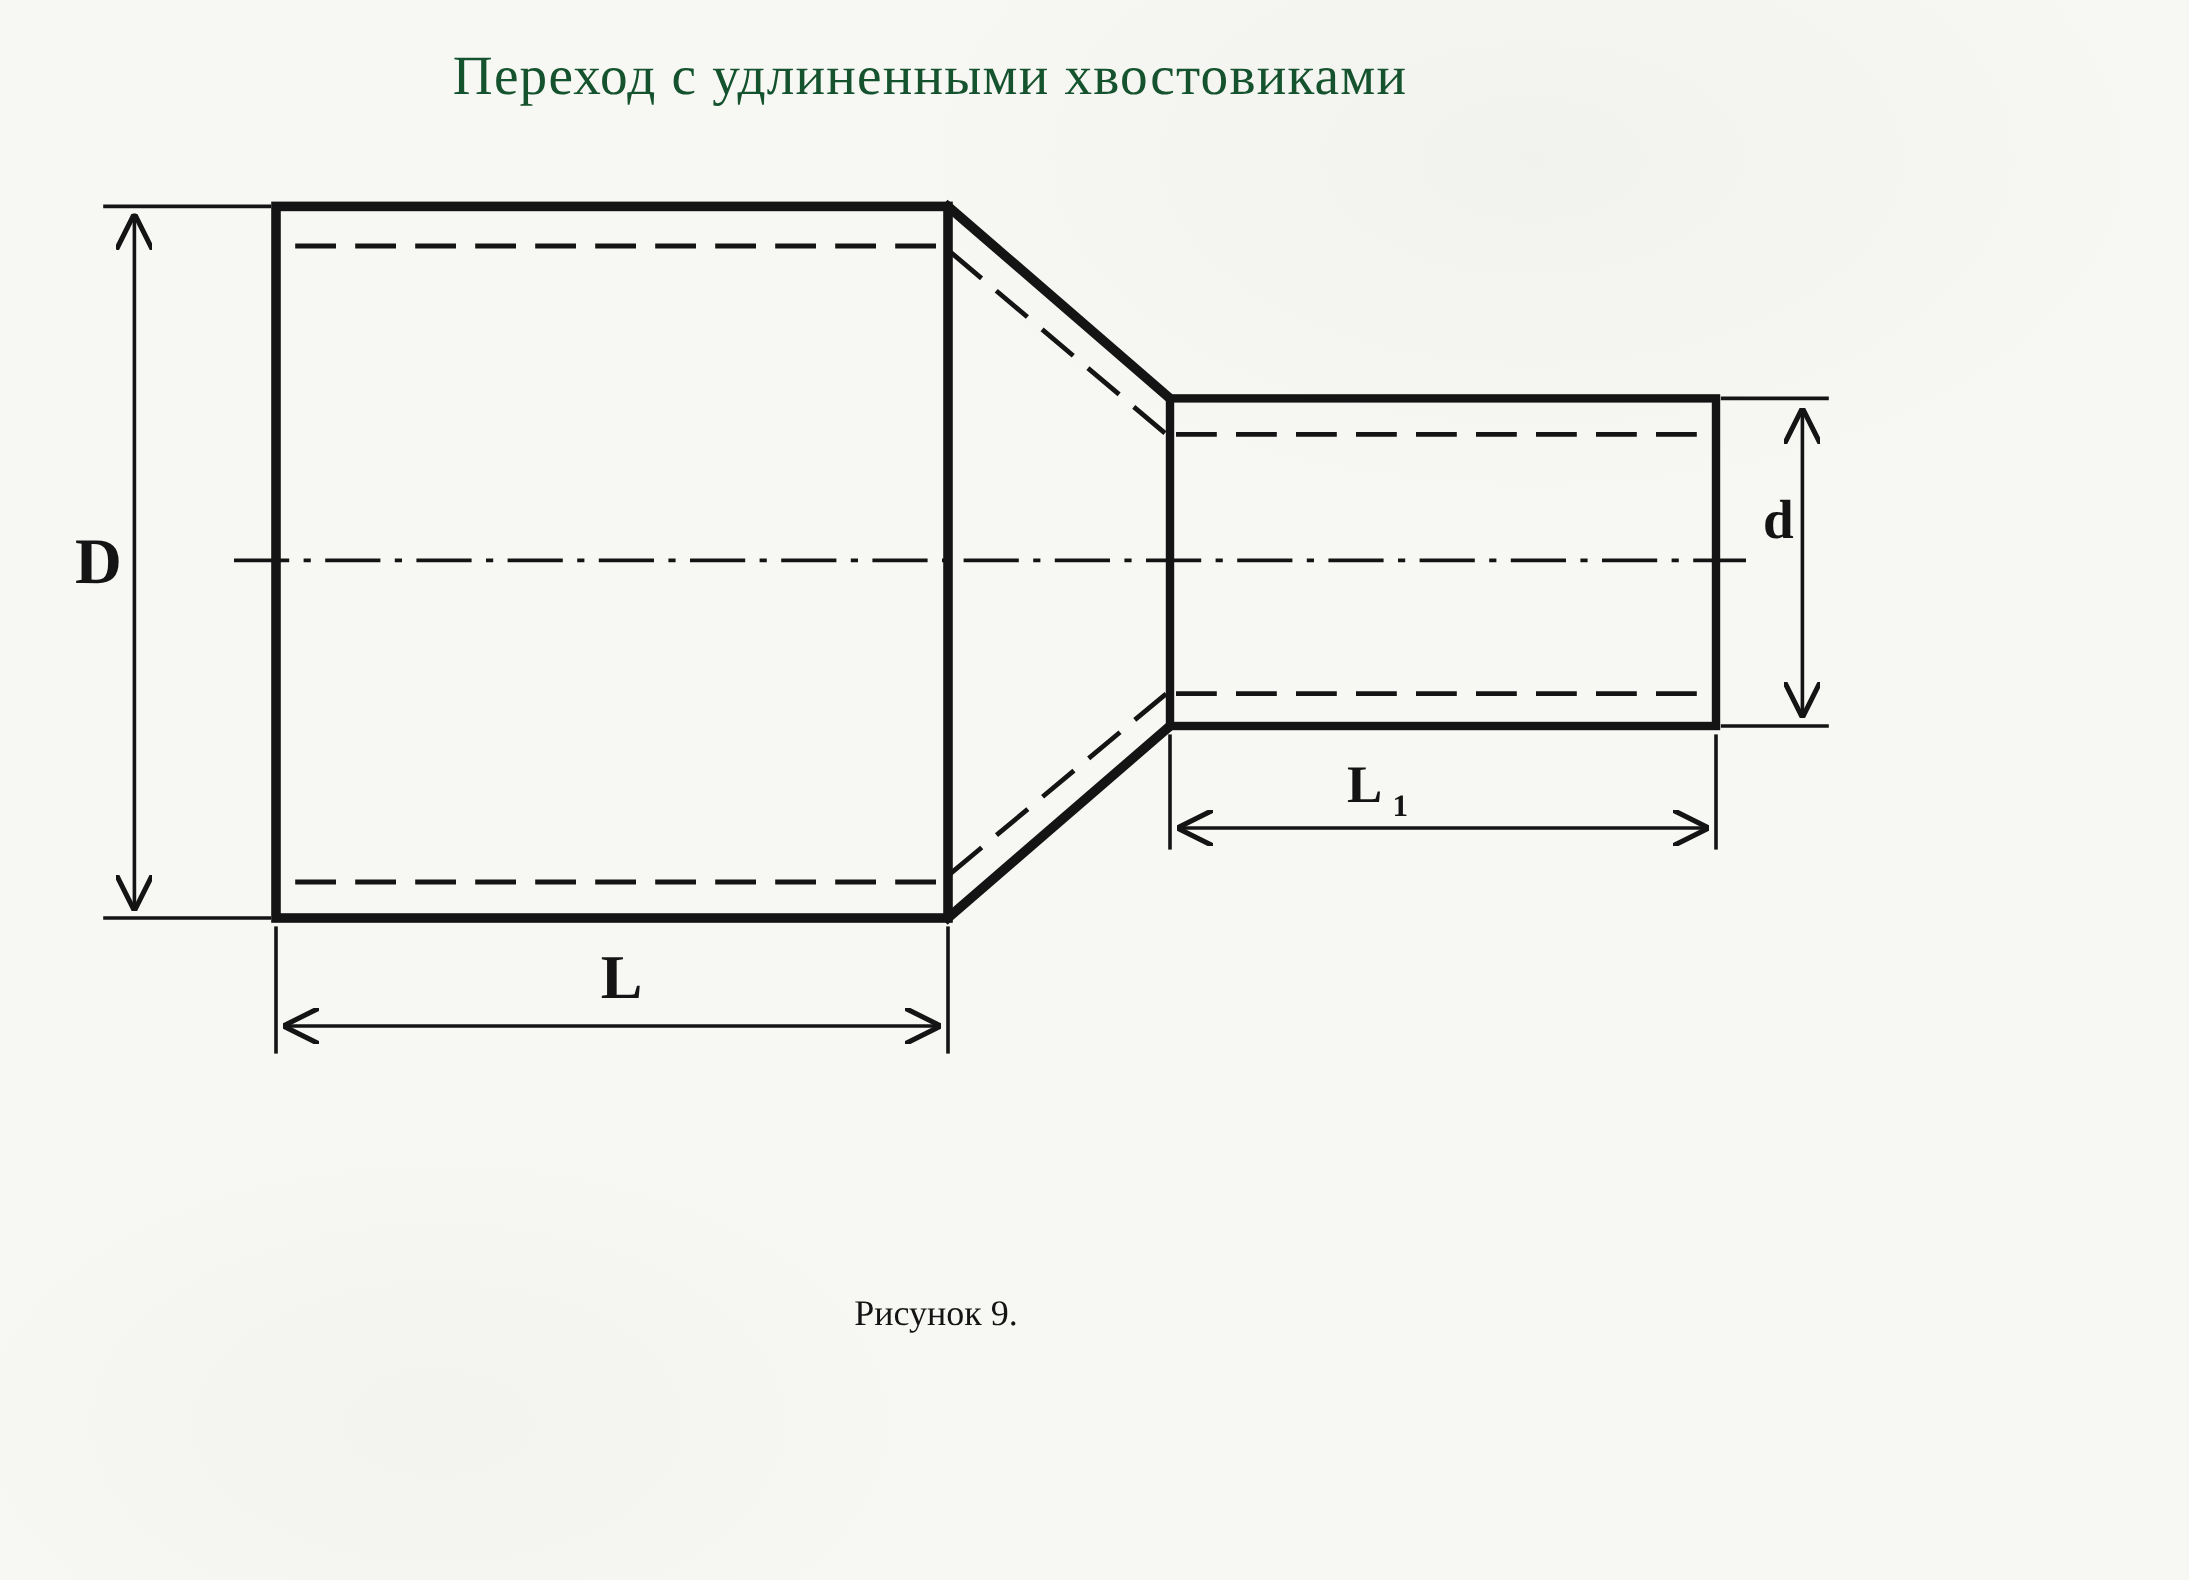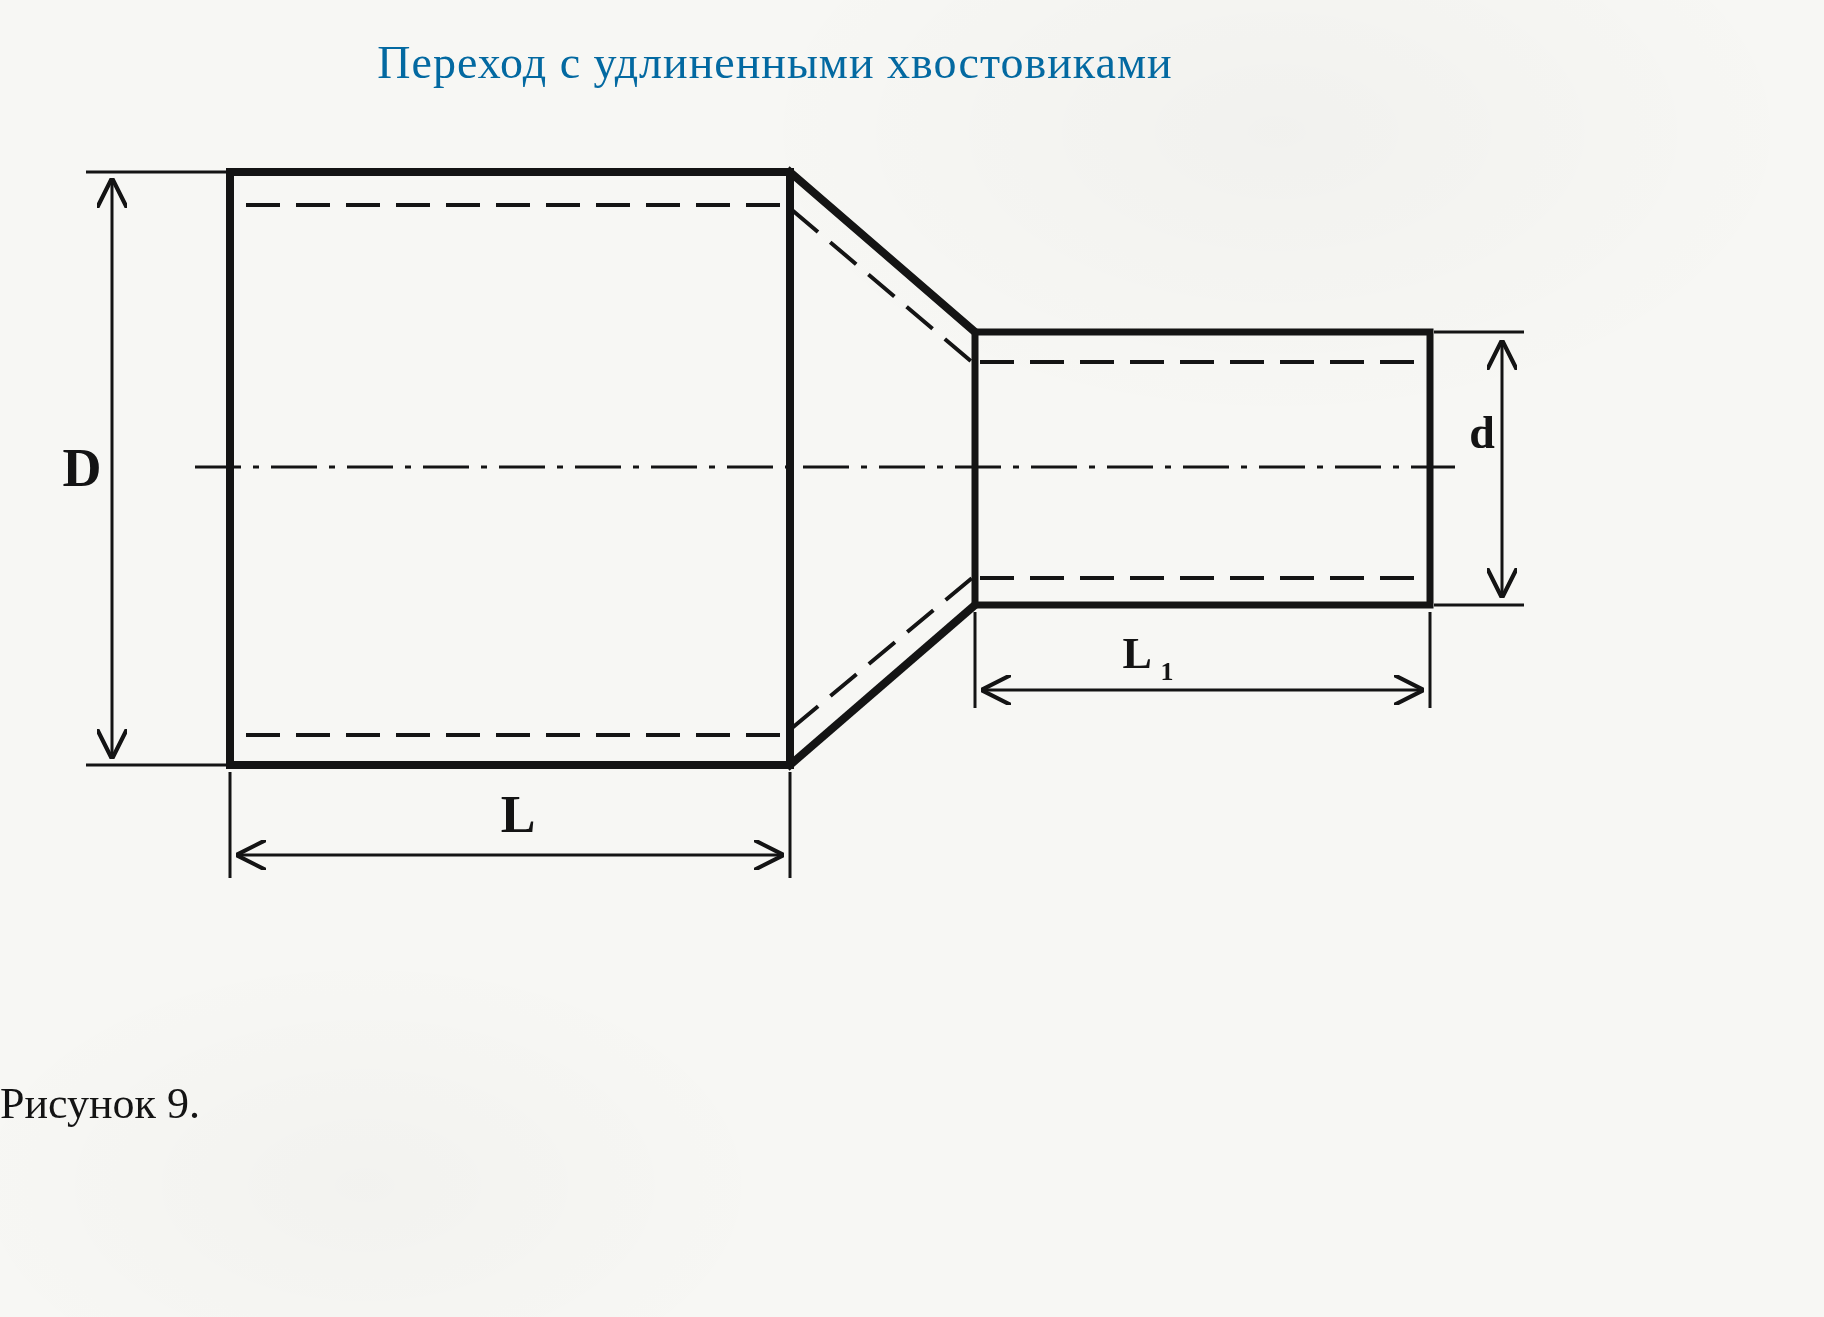--- a/index.html
+++ b/index.html
@@ -22,29 +22,30 @@
       radial-gradient(ellipse 700px 400px at 20% 90%, rgba(0,0,0,0.02), transparent 60%);
     pointer-events: none;
   }
   .title {
     position: absolute;
     top: 36px;
     left: 0;
     width: 1550px;
     text-align: center;
     font-size: 46px;
-    color: #0369a1;
+    color: #14532d;
     letter-spacing: 1px;
   }
   .caption {
     position: absolute;
     top: 1078px;
     left: 0;
     width: 1560px;
-    font-size: 44px;
+    text-align: center;
+    font-size: 30px;
     color: #141414;
   }
   svg.drawing {
     position: absolute;
     top: 0;
     left: 0;
   }
   svg.drawing text {
     font-family: "Liberation Serif", serif;
     fill: #141414;

